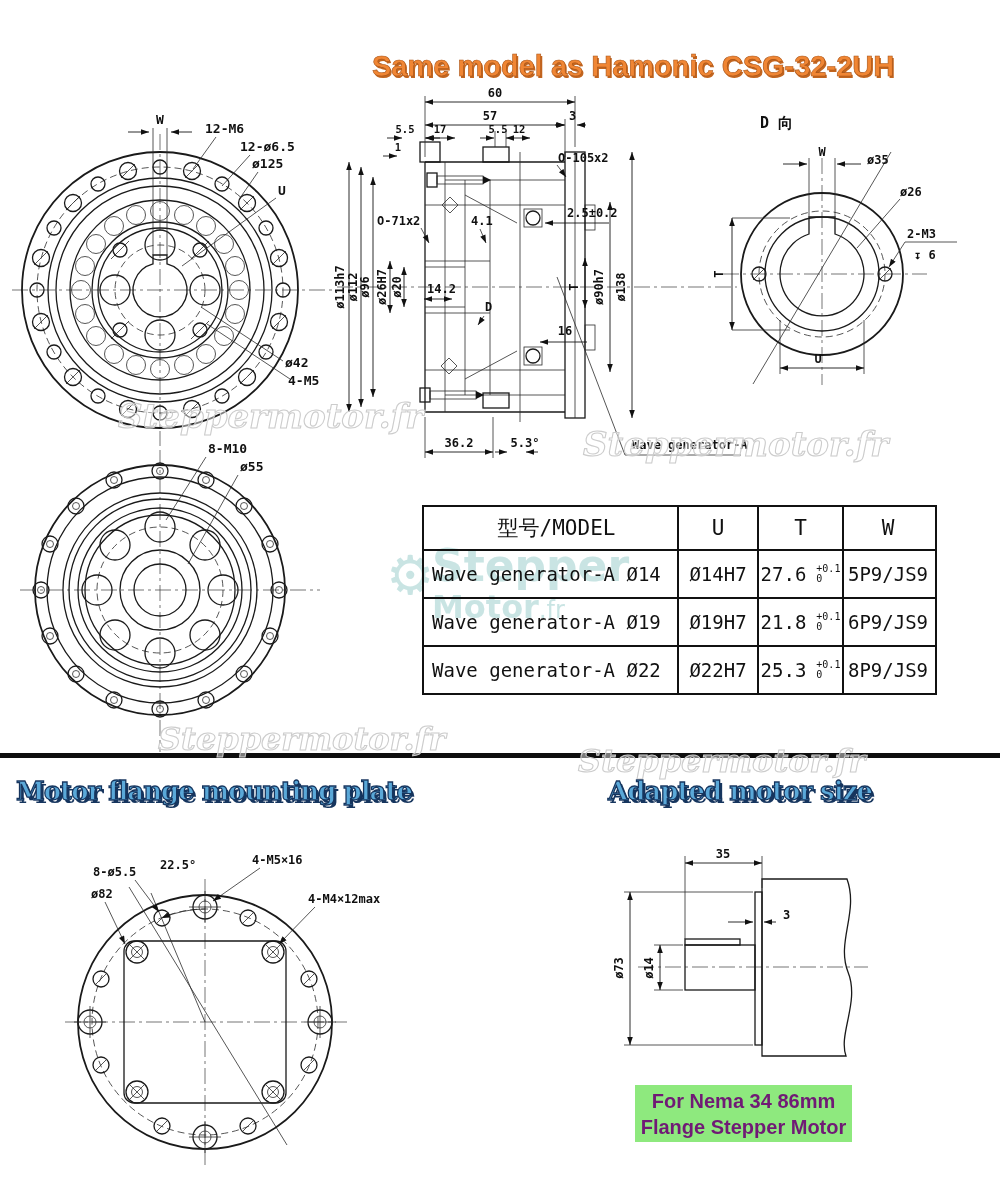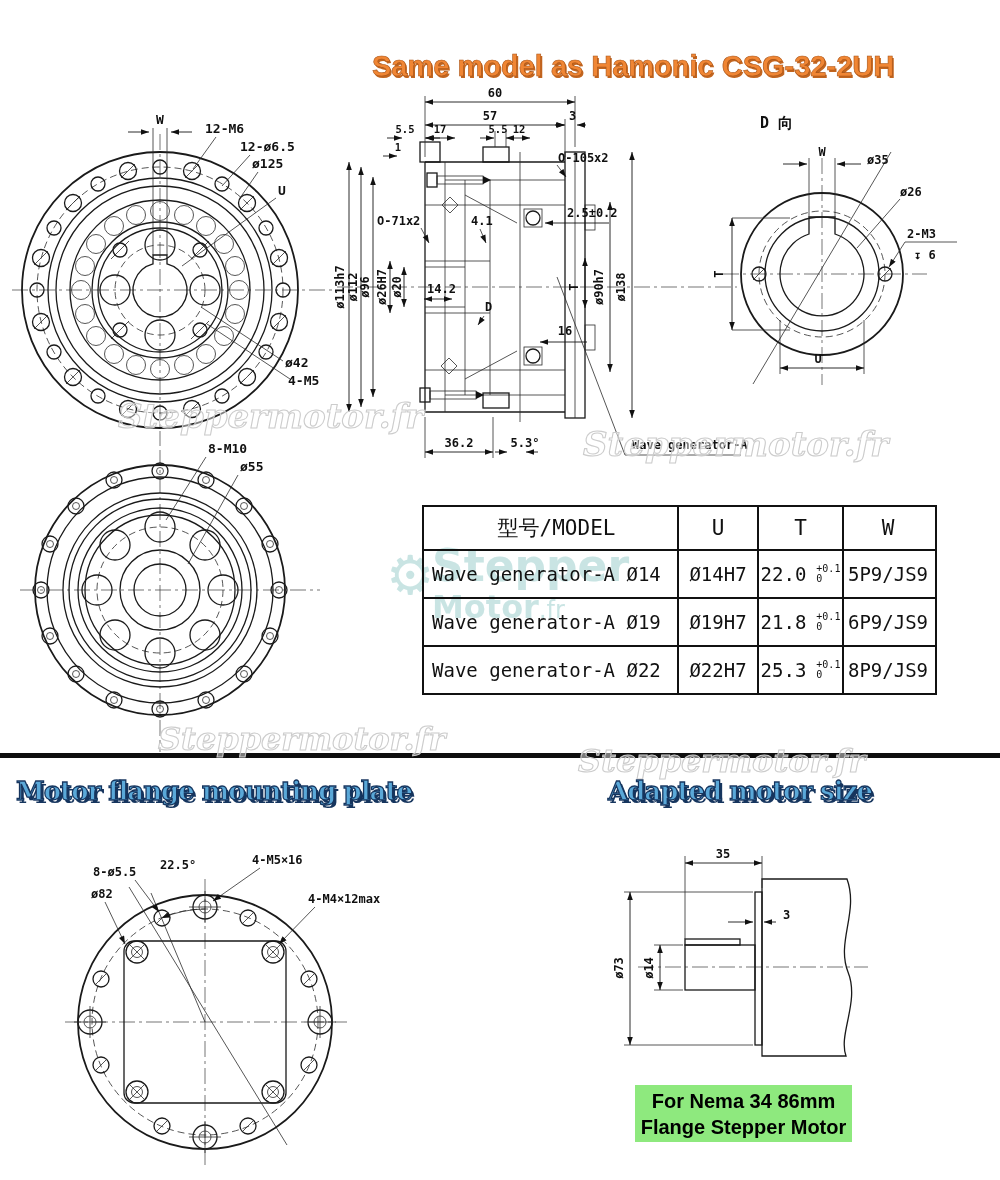--- a/index.html
+++ b/index.html
@@ -28,21 +28,21 @@
   .tc:first-child{border-left:none}
   .c-model{width:253px;justify-content:flex-start;padding-left:8px}
   .c-u{width:80px}.c-t{width:85px}.c-w{width:90px}
   .hrow{height:42px;font-size:21px}
   .drow{height:46px;font-size:19px}
   .hrow .c-model{justify-content:center;padding-left:12px}
   .tol{display:inline-flex;flex-direction:column;font-size:10px;line-height:10px;margin-left:10px;vertical-align:2px}
   
   .note{left:635px;top:1085px;width:217px;height:57px;background:#8ee97e;z-index:4;
     display:flex;flex-direction:column;justify-content:center;text-align:center;
-    font-weight:bold;font-size:20px;color:#000000;line-height:26px}
+    font-weight:bold;font-size:20px;color:#701a75;line-height:26px}
   
   svg{position:absolute;overflow:visible}
   .z2{z-index:2}
   .ln{fill:none;stroke:#1a1a1a;stroke-width:1.3}
   .lw{fill:none;stroke:#1a1a1a;stroke-width:1.8}
   .tn{fill:none;stroke:#2b2b2b;stroke-width:0.8}
   .dsh{stroke-dasharray:7 4}
   .cl{fill:none;stroke:#3a3a3a;stroke-width:0.7;stroke-dasharray:16 4 3 4}
   .dim{fill:none;stroke:#151515;stroke-width:0.9}
   svg text{fill:#101010;font-family:"DejaVu Sans Mono",monospace;font-size:13px;font-weight:bold}
@@ -417,21 +417,21 @@
     <div class="trow hrow">
       <div class="tc c-model">型号/MODEL</div>
       <div class="tc c-u">U</div>
       <div class="tc c-t">T</div>
       <div class="tc c-w">W</div>
     </div>
     <div class="trow drow">
       <div class="tc c-model">Wave generator-A Ø14</div>
       <div class="tc c-u">Ø14H7</div>
       <div class="tc c-t">
-        <span>22.0</span>
+        <span>27.6</span>
         <span class="tol">
           <span>+0.1</span>
           <span>0</span>
         </span>
       </div>
       <div class="tc c-w">5P9/JS9</div>
     </div>
     <div class="trow drow">
       <div class="tc c-model">Wave generator-A Ø19</div>
       <div class="tc c-u">Ø19H7</div>

